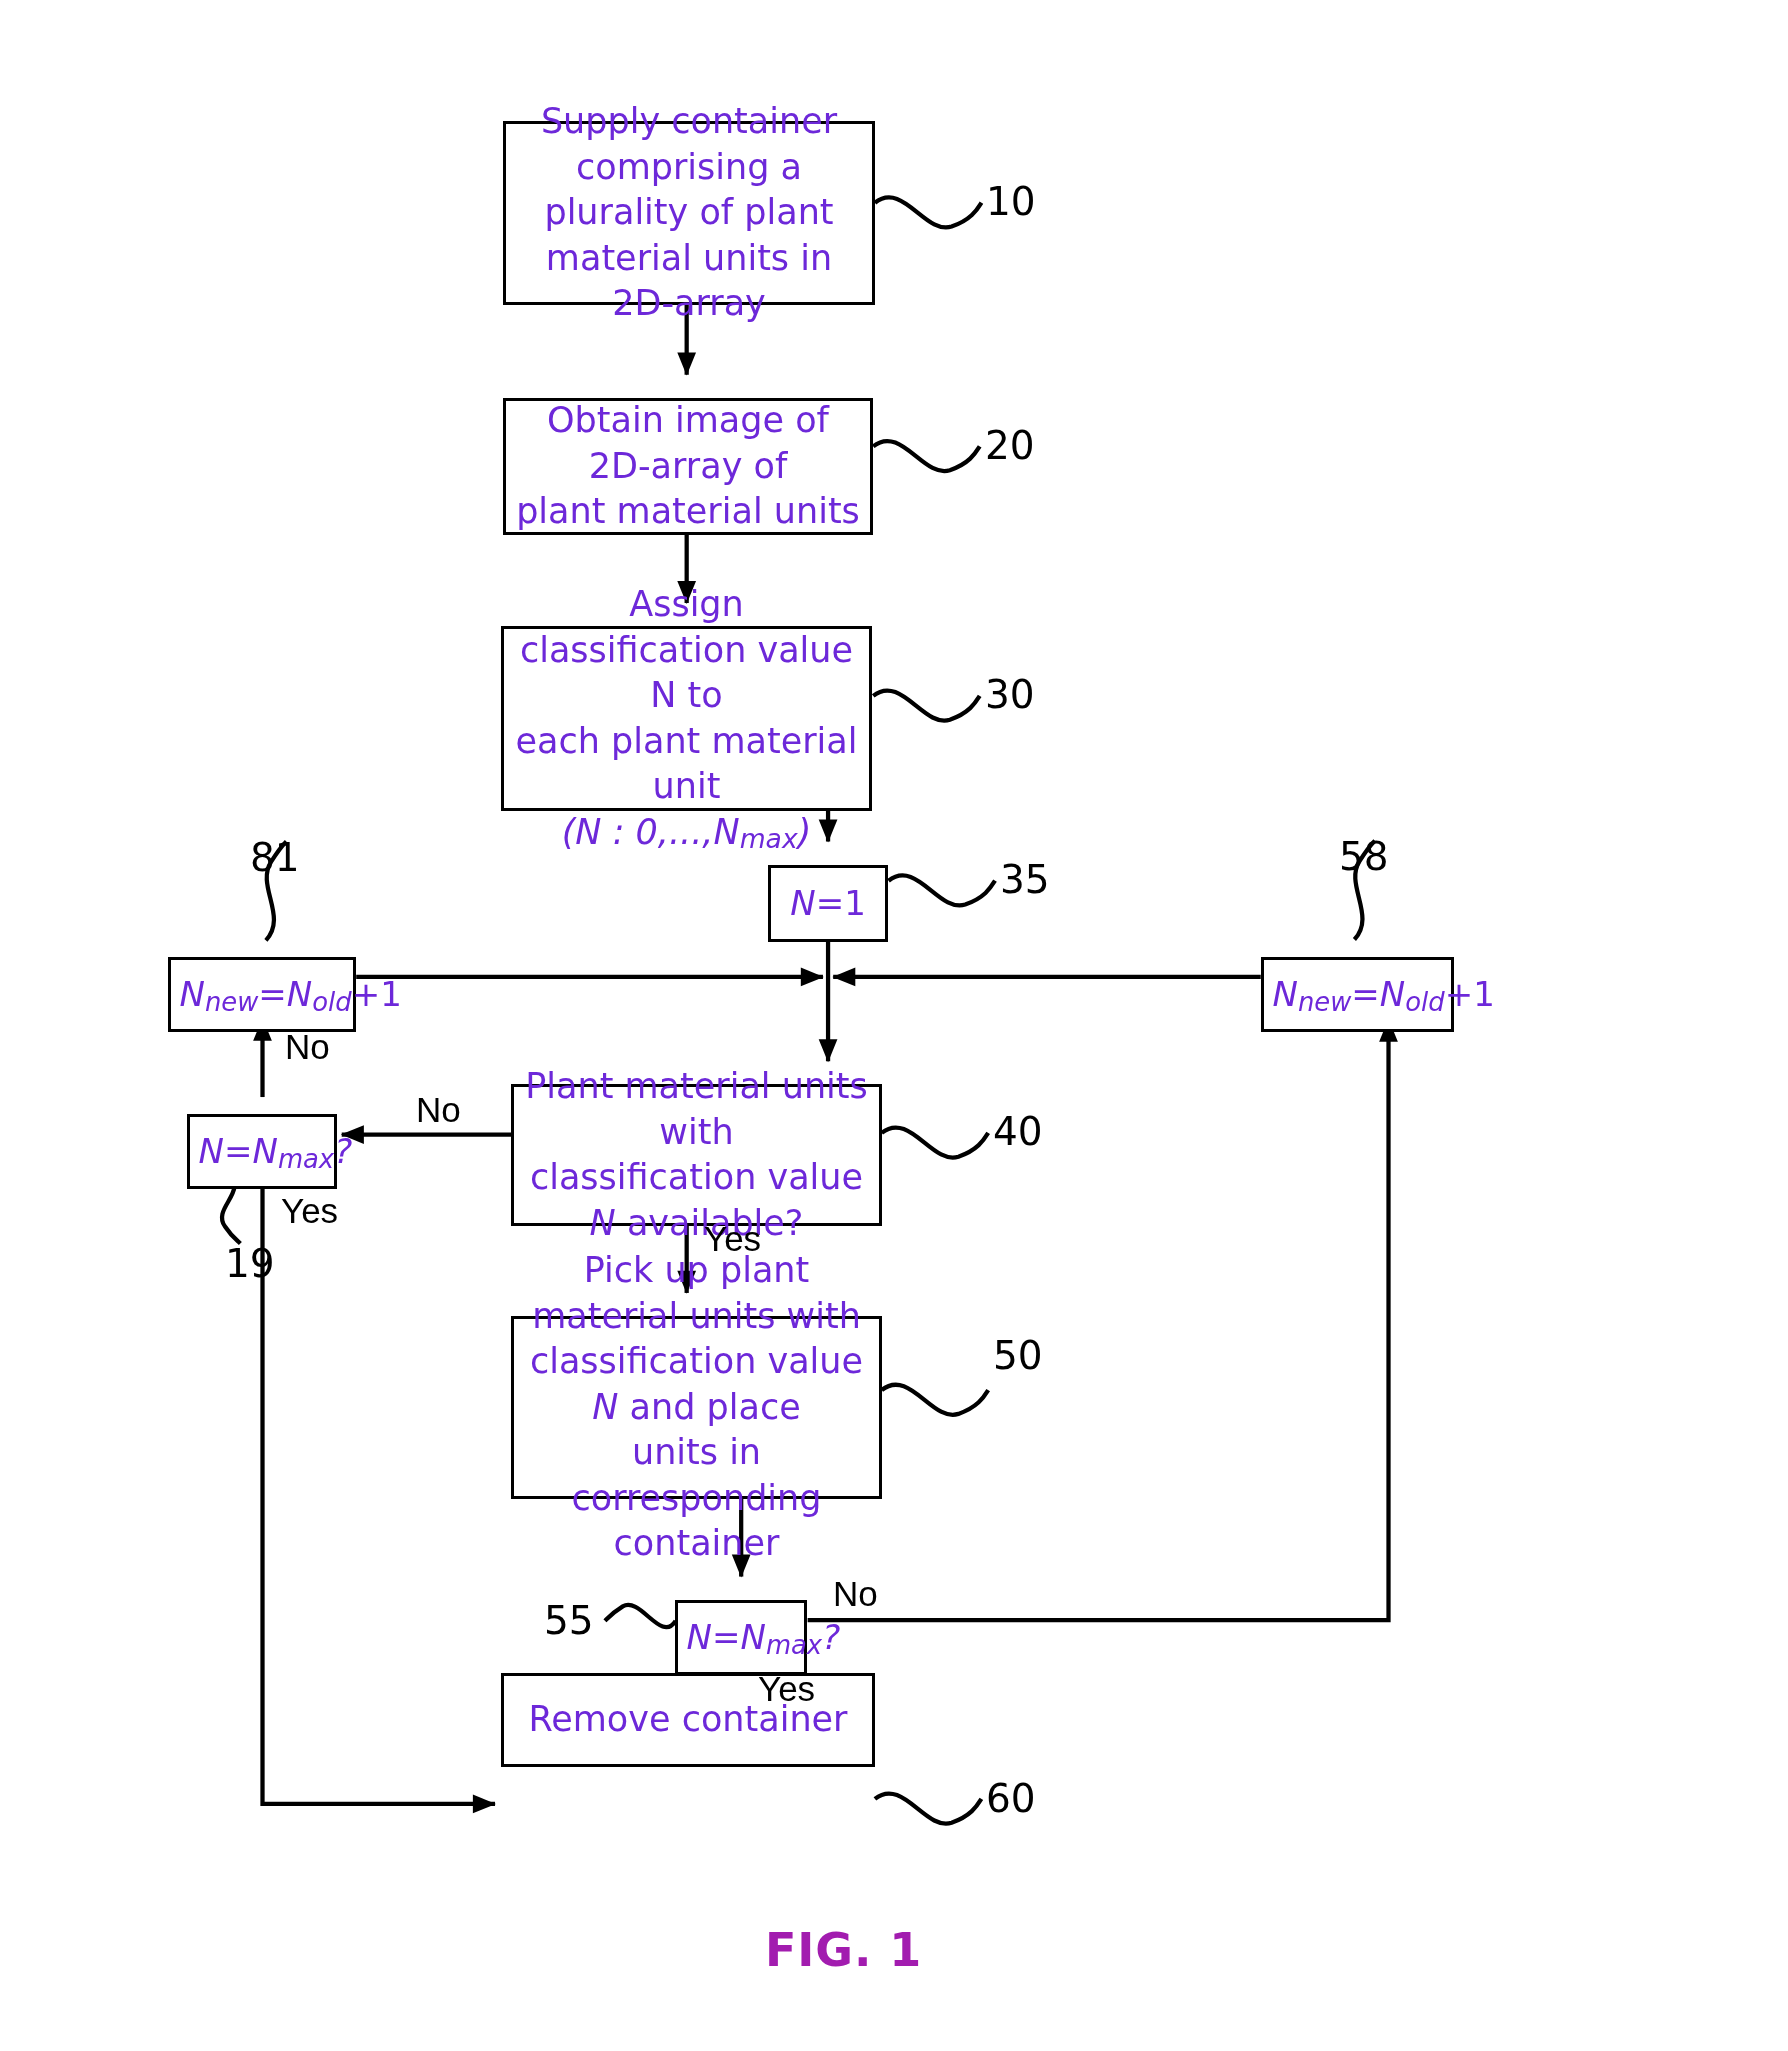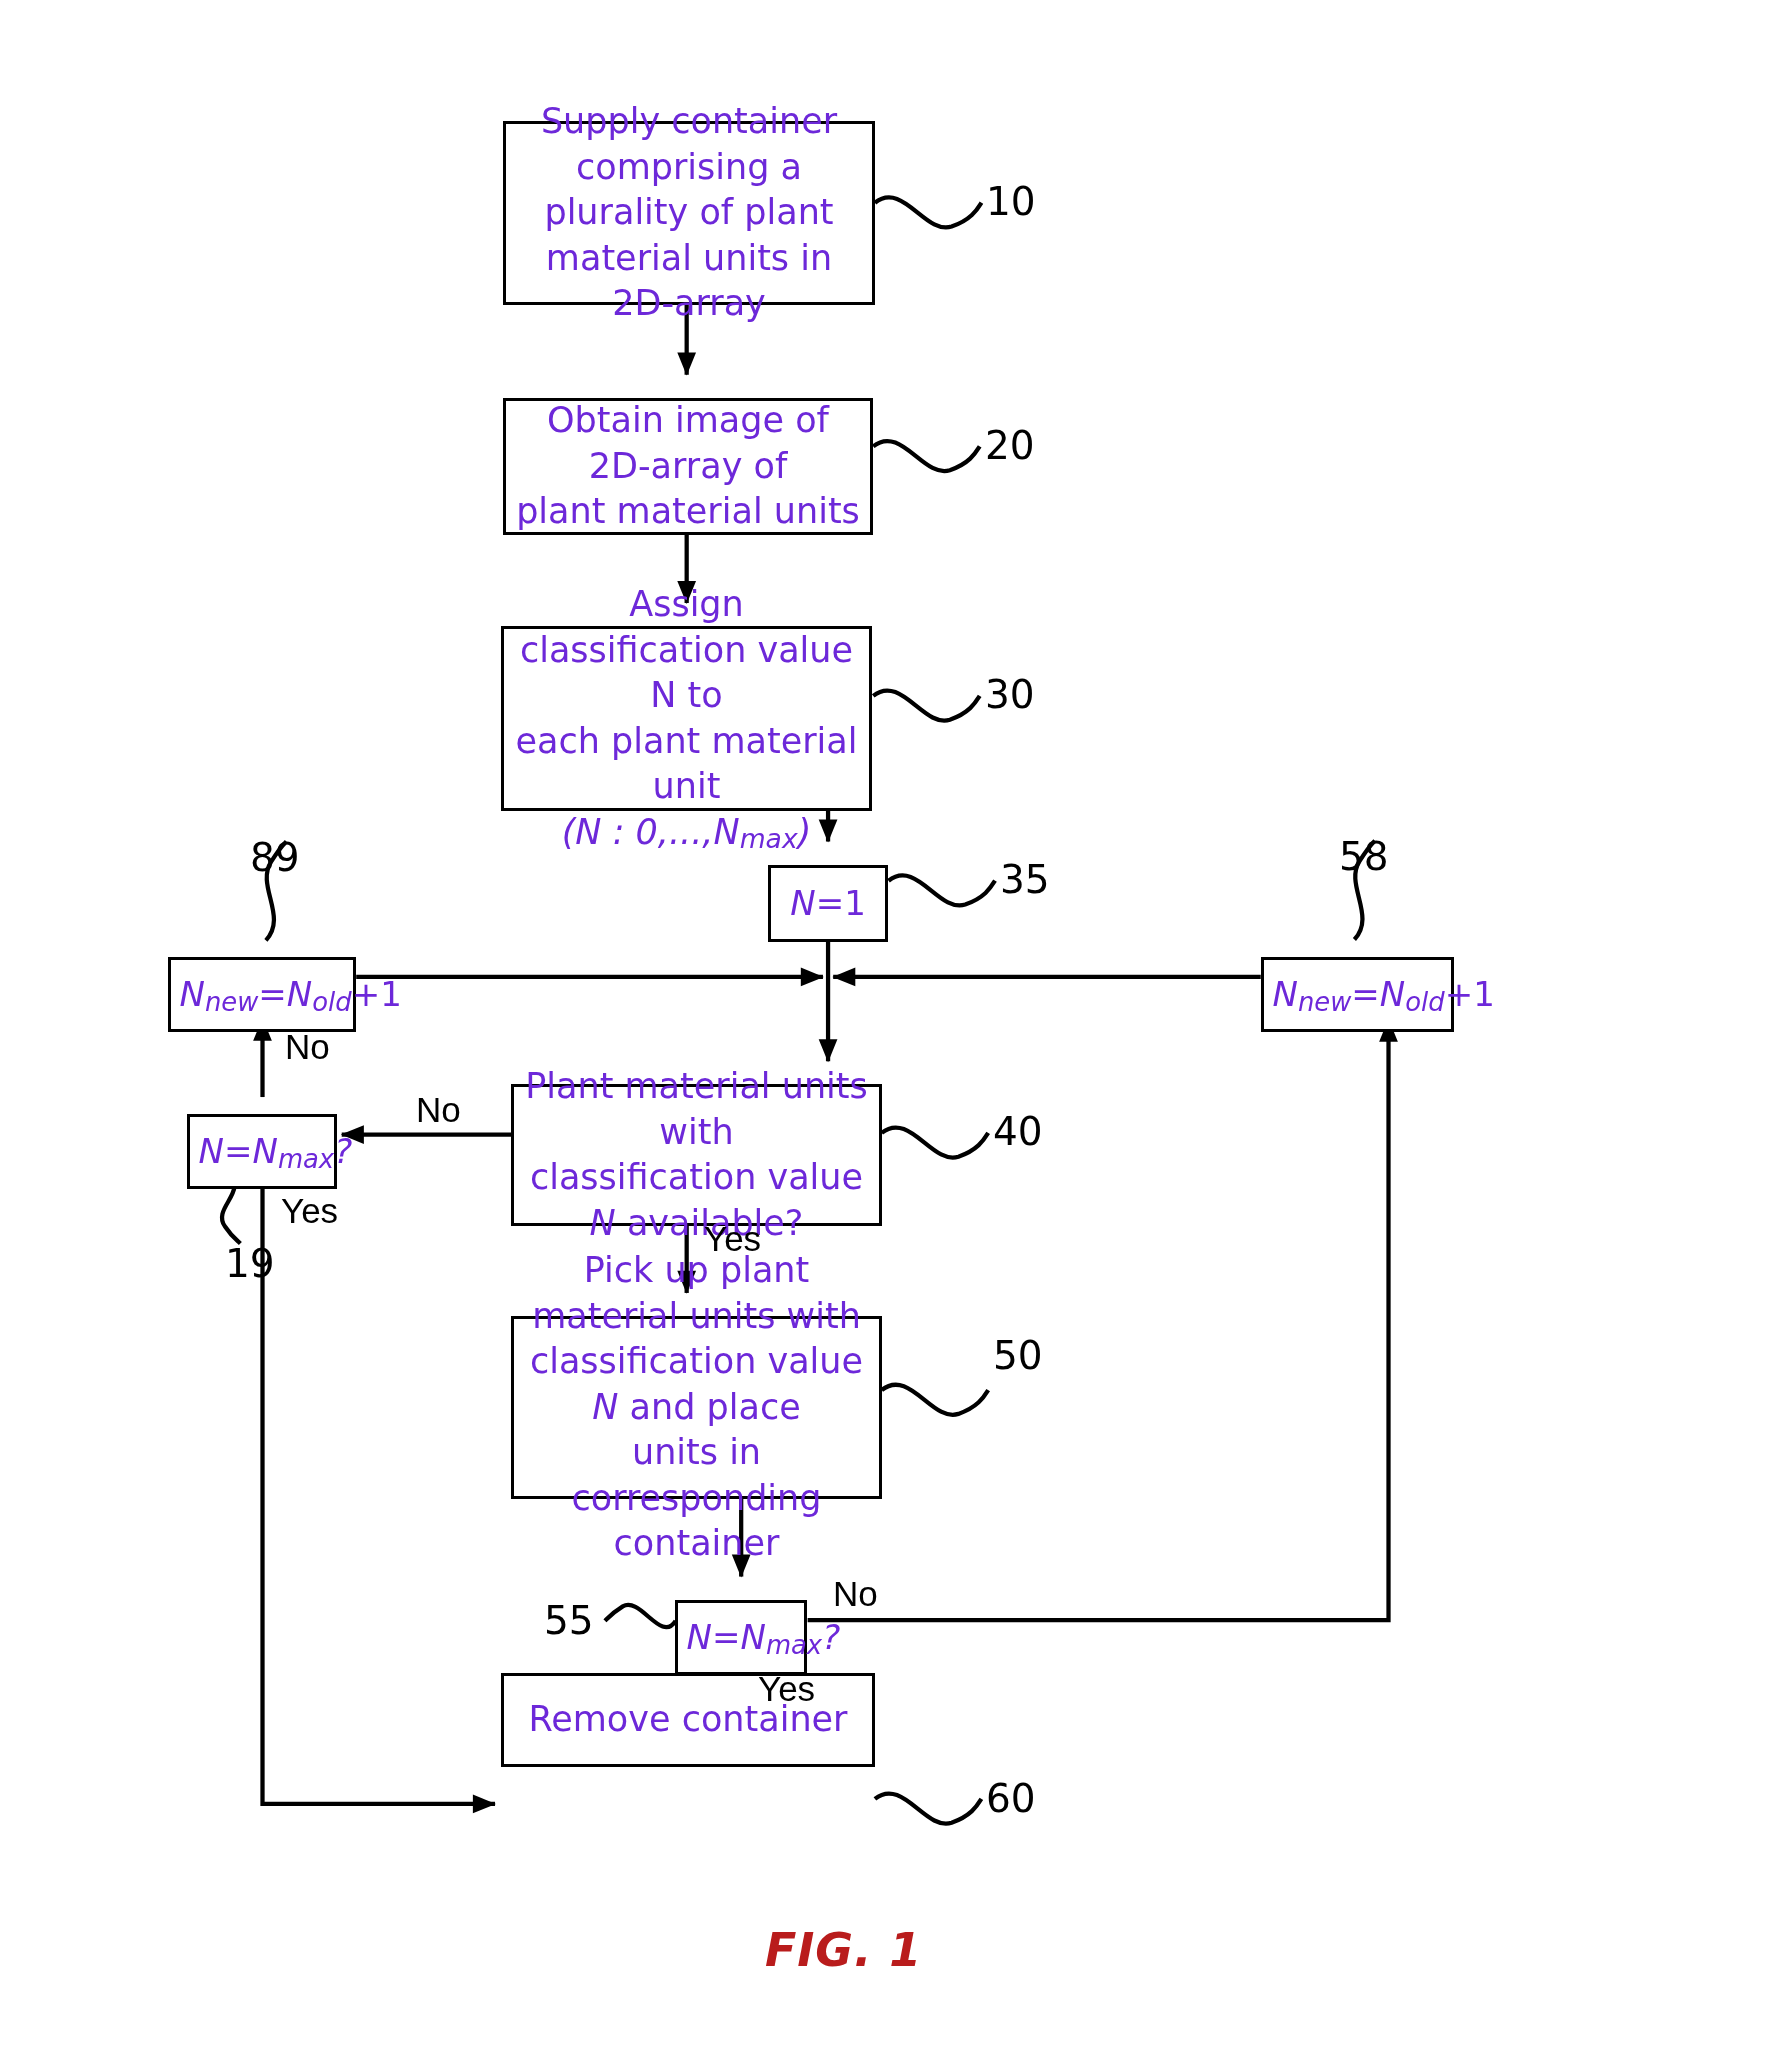--- a/index.html
+++ b/index.html
@@ -63,25 +63,24 @@
     position: absolute;
     font-family: Liberation Sans, sans-serif;
     font-size: 35px;
     color: #000;
     white-space: nowrap;
     line-height: 1;
   }
   .figcaption {
     position: absolute;
     font-family: "DejaVu Sans", sans-serif;
-    font-style: italic;
     font-weight: bold;
     font-size: 46px;
     letter-spacing: 0.9px;
-    color: #b91c1c;
+    color: #a21caf;
     white-space: nowrap;
   }
   svg.wires {
     position: absolute;
     left: 0;
     top: 0;
     width: 1789px;
     height: 2051px;
     pointer-events: none;
   }
@@ -209,21 +208,21 @@
     <div class="txt"><span>Remove container</span></div>
   </div>
 
   <div class="refnum" style="left:986px; top:182px;">10</div>
   <div class="refnum" style="left:985px; top:426px;">20</div>
   <div class="refnum" style="left:985px; top:675px;">30</div>
   <div class="refnum" style="left:1000px; top:860px;">35</div>
   <div class="refnum" style="left:993px; top:1112px;">40</div>
   <div class="refnum" style="left:993px; top:1336px;">50</div>
   <div class="refnum" style="left:986px; top:1779px;">60</div>
-  <div class="refnum" style="left:250px; top:838px;">89</div>
+  <div class="refnum" style="left:250px; top:838px;">81</div>
   <div class="refnum" style="left:1339px; top:837px;">58</div>
   <div class="refnum" style="left:225px; top:1244px;">19</div>
   <div class="refnum" style="left:544px; top:1601px;">55</div>
 
   <div class="edgelabel" style="left:285px; top:1029px;">No</div>
   <div class="edgelabel" style="left:416px; top:1092px;">No</div>
   <div class="edgelabel" style="left:281px; top:1193px;">Yes</div>
   <div class="edgelabel" style="left:704px; top:1221px;">Yes</div>
   <div class="edgelabel" style="left:833px; top:1576px;">No</div>
   <div class="edgelabel" style="left:758px; top:1671px;">Yes</div>

